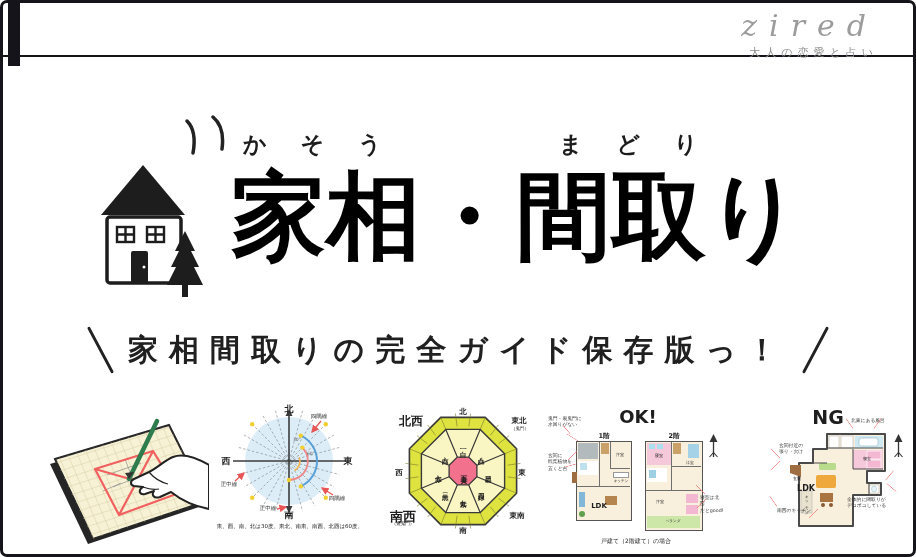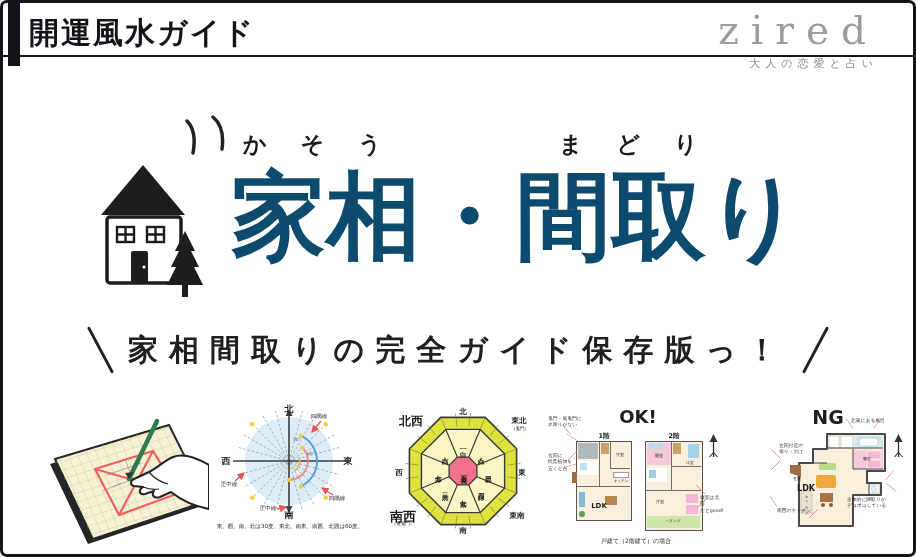--- a/index.html
+++ b/index.html
@@ -3,24 +3,24 @@
 <meta charset="utf-8">
 <style>
 *{margin:0;padding:0;box-sizing:border-box}
 html,body{width:916px;height:557px;background:#fff;font-family:"DejaVu Sans","Liberation Sans",sans-serif;color:#1b1b1b}
 .page{position:relative;width:916px;height:557px;background:#fff;border:3px solid #14141a;border-radius:7px;overflow:hidden}
 .abs{position:absolute}
 .hdr-rule{position:absolute;left:0;right:0;top:52px;height:2px;background:#14141a}
 .hdr-tab{position:absolute;left:5px;top:-3px;width:12px;height:66px;background:#14141a}
 .site-title{position:absolute;left:26px;top:10px;font-size:30px;font-weight:800;letter-spacing:2px;color:#14141a;white-space:nowrap}
 .logo{position:absolute;right:35px;top:5px;text-align:right}
-.logo-text{font-family:"DejaVu Serif","Liberation Serif",serif;font-size:39px;color:#9c9c9c;letter-spacing:12px;line-height:1.2}
+.logo-text{font-family:"DejaVu Serif","Liberation Serif",serif;font-style:italic;font-size:30px;color:#9c9c9c;letter-spacing:12px;line-height:1.2}
 .logo-tag{font-size:11px;color:#8d8d8d;letter-spacing:5px;margin-top:1px}
 .furi{position:absolute;top:126px;font-size:23px;font-weight:600;letter-spacing:34px;color:#1c1c1c;white-space:nowrap}
-.hero-title{position:absolute;left:228px;top:156px;font-size:95px;font-weight:800;color:#0c4a6e;line-height:1.2;white-space:nowrap}
+.hero-title{position:absolute;left:228px;top:156px;font-size:95px;font-weight:800;color:#000000;line-height:1.2;white-space:nowrap}
 .catch-row{position:absolute;left:0;right:0;top:318px;height:58px;display:flex;align-items:center;justify-content:center;gap:26px}
 .catch{font-size:30px;font-weight:600;letter-spacing:11px;color:#202020;white-space:nowrap}
 .slash{width:3px;height:52px;background:#222;border-radius:2px}
 .slash.l{transform:rotate(-28deg)}
 .slash.r{transform:rotate(28deg)}
 .thumb{position:absolute}
 .lbl{position:absolute;line-height:1;white-space:nowrap;color:#1e1e1e}
 .cc{transform:translate(-50%,-50%)}
 .vt{writing-mode:vertical-rl;text-orientation:upright;letter-spacing:1px}
 .ann{position:absolute;white-space:pre-line;font-size:4.8px;line-height:1.35;color:#333}
@@ -29,21 +29,20 @@
 .plan{position:absolute;background:#f8efdd;border:1.5px solid #555}
 .rm{position:absolute}
 .wall{position:absolute;background:#6f6f6f}
 </style>
 </head>
 <body>
 
 <div class="page">
 
   <div class="hdr-tab"></div>
-  <div class="site-title">開運風水ガイド</div>
   <div class="hdr-rule"></div>
   <div class="logo">
     <div class="logo-text">zired</div>
     <div class="logo-tag">大人の恋愛と占い</div>
   </div>
 
   <svg class="abs" style="left:176px;top:112px" width="56" height="44" viewBox="0 0 56 44">
     <path d="M8 6Q18 16 14 38" stroke="#222" stroke-width="3.5" fill="none" stroke-linecap="round"></path>
     <path d="M34 2Q46 12 43 34" stroke="#222" stroke-width="3.5" fill="none" stroke-linecap="round"></path>
   </svg>

